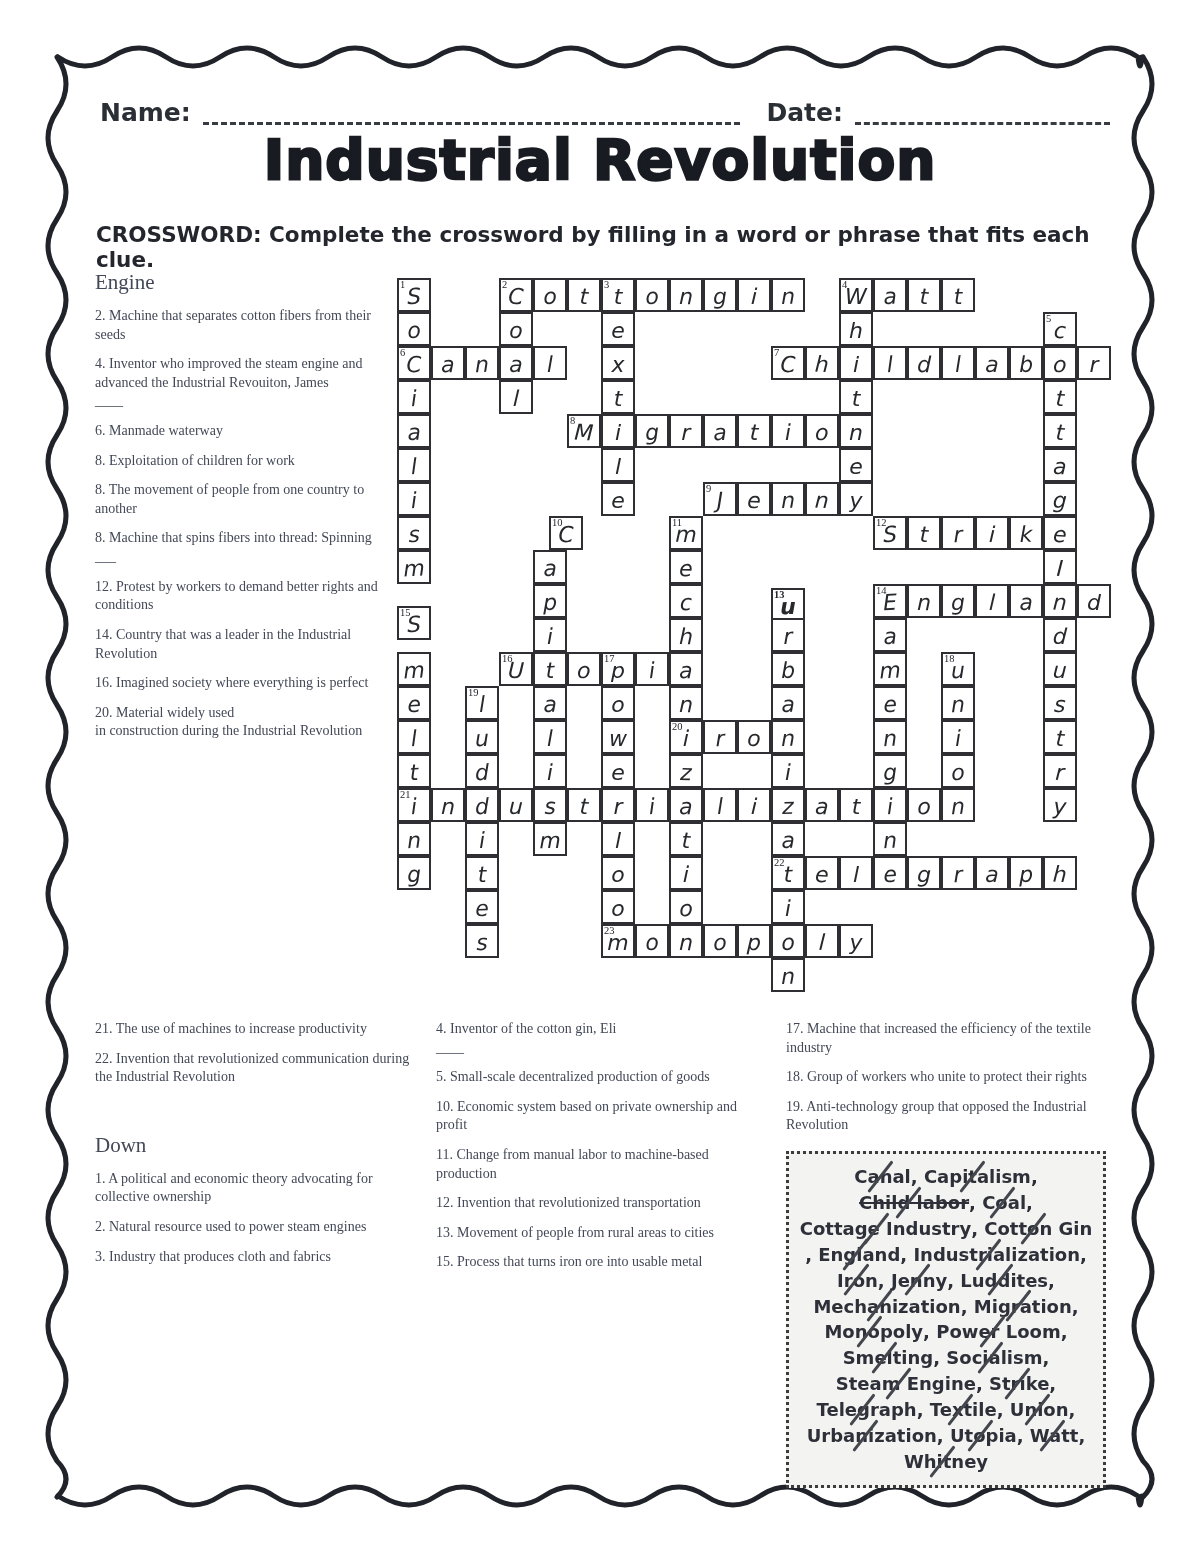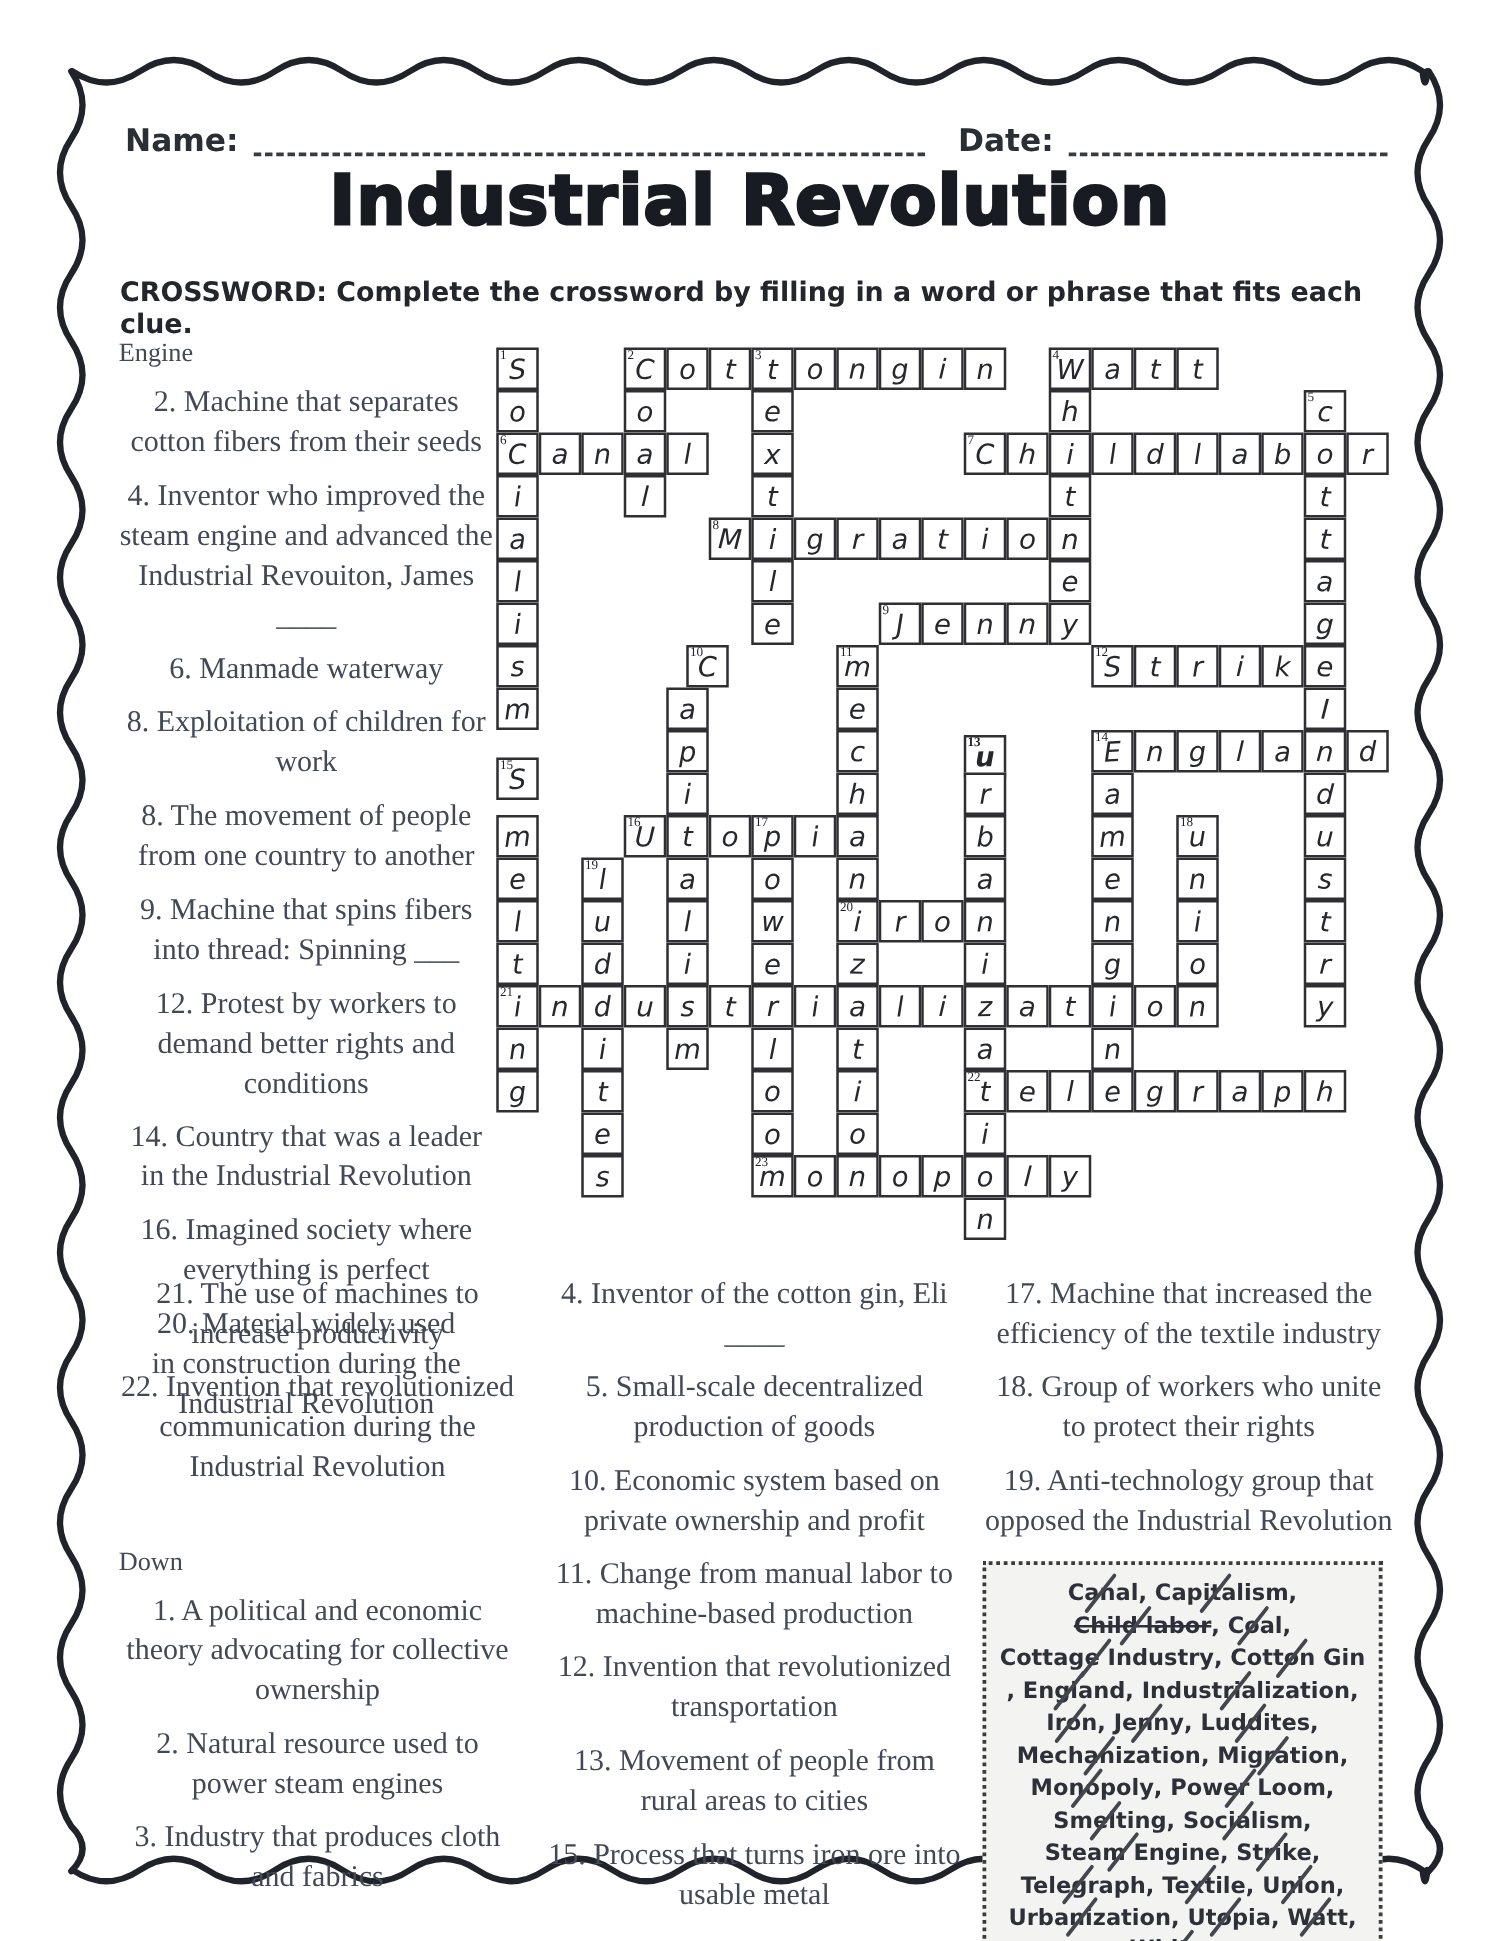--- a/index.html
+++ b/index.html
@@ -27,21 +27,21 @@
     font-family:"DejaVu Sans", sans-serif;font-weight:bold;font-size:21.5px;color:#23262c;
   }
   
   .clue-col{position:absolute;font-family:"Liberation Serif", serif;color:#424856;}
   #across-top{left:95px;top:270px;width:300px;}
   #across-bottom{left:95px;top:1020px;width:318px;}
   #down-mid{left:436px;top:1020px;width:335px;}
   #down-right{left:786px;top:1020px;width:330px;}
   .clue-heading{font-size:21px;margin:0 0 12px 0;}
   #across-bottom .clue-heading{margin-top:46px;}
-  .clue{font-size:24px;line-height:1.33;margin:0 0 11px 0;white-space:pre-line;text-align:center;}
+  .clue{font-size:14px;line-height:1.33;margin:0 0 11px 0;white-space:pre-line;}
   
   #grid{position:absolute;left:397px;top:278px;width:714px;height:714px;}
   .cell{
     position:absolute;width:34px;height:34px;box-sizing:border-box;
     border:2px solid #2e2e33;background:#fff;
   }
   .cell-letter{
     position:absolute;left:0;top:1px;width:100%;height:100%;text-align:center;
     font-family:"DejaVu Sans", sans-serif;font-style:italic;font-size:22px;line-height:32px;
     color:#26282c;
@@ -85,21 +85,21 @@
 <div class="instruction">CROSSWORD:  Complete the crossword by filling in a word or phrase that fits each clue.</div>
 
 <div id="across-top" class="clue-col">
   <div class="clue-heading">Engine</div>
 <div class="clue">2. Machine that separates cotton fibers from their seeds</div>
     <div class="clue">4. Inventor who improved the steam engine and advanced the Industrial Revouiton, James
 ____</div>
     <div class="clue">6. Manmade waterway</div>
     <div class="clue">8. Exploitation of children for work</div>
     <div class="clue">8. The movement of people from one country to another</div>
-    <div class="clue">9. Machine that spins fibers into thread: Spinning ___</div>
+    <div class="clue">8. Machine that spins fibers into thread: Spinning ___</div>
     <div class="clue">12. Protest by workers to demand better rights and conditions</div>
     <div class="clue">14. Country that was a leader in the Industrial Revolution</div>
     <div class="clue">16. Imagined society where everything is perfect</div>
     <div class="clue">20. Material widely used
 in construction during the Industrial Revolution</div>
   </div>
 <div id="across-bottom" class="clue-col">
     <div class="clue">21. The use of machines to increase productivity</div>
     <div class="clue">22. Invention that revolutionized communication during the Industrial Revolution</div>
     <div class="clue-heading">Down</div>

